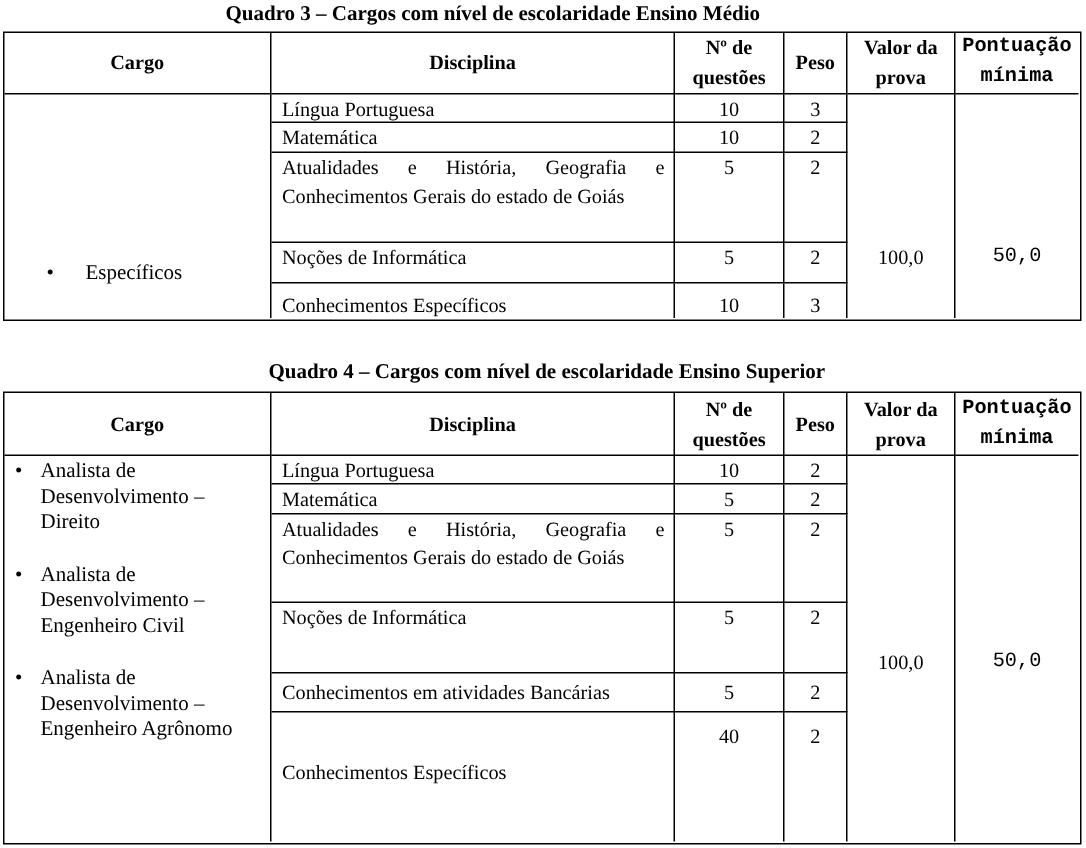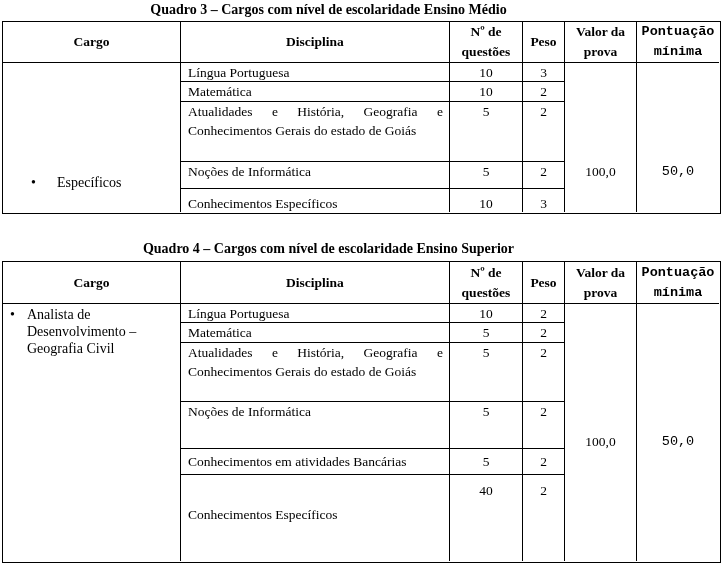--- a/index.html
+++ b/index.html
@@ -70,21 +70,21 @@
   <div class="cell num" style="left:520px; top:140px; width:42px; height:27px; line-height:20px;"><span>2</span></div>
 
   <div class="cell disc noB" style="left:178px; top:167px; width:269px; height:23px; padding-top:5px;"><span>Conhecimentos Específicos</span></div>
   <div class="cell num noB" style="left:447px; top:167px; width:73px; height:23px; padding-top:5px;"><span>10</span></div>
   <div class="cell num noB" style="left:520px; top:167px; width:42px; height:23px; padding-top:5px;"><span>3</span></div>
 
   <div class="cell num noB" style="left:562px; top:41px; width:72px; height:149px; padding-top:99px;"><span>100,0</span></div>
   <div class="cell num noB noR" style="left:634px; top:41px; width:82px; height:149px; padding-top:99px;"><span>50,0</span></div>
 </div>
 
-<div class="caption" style="top:241px;">Quadro 4 – Cargos com nível de escolaridade Ensino Superior</div>
+<div class="caption" style="top:241px;padding-left:36px;">Quadro 4 – Cargos com nível de escolaridade Ensino Superior</div>
 
 <div class="tbl" style="left:2px; top:261px; width:719px; height:302px;">
 
   <div class="cell hdr" style="left:0; top:0; width:178px; height:42px;">
     <span>Cargo</span>
   </div>
   <div class="cell hdr" style="left:178px; top:0; width:269px; height:42px;">
     <span>Disciplina</span>
   </div>
   <div class="cell hdr" style="left:447px; top:0; width:73px; height:42px; flex-direction:column;">
@@ -98,21 +98,23 @@
     <span>Valor da</span>
     <span>prova</span>
   </div>
   <div class="cell hdr noR" style="left:634px; top:0; width:82px; height:42px; flex-direction:column;">
     <span>Pontuação</span>
     <span>mínima</span>
   </div>
 
   <div class="cell noB" style="left:0; top:42px; width:178px; height:257px; padding-top:2px;">
     <ul class="bullet-list">
-      <li style="width:130px;">Analista de Desenvolvimento – Geografia Civil</li>
+      <li style="width:130px;">Analista de Desenvolvimento – Direito</li>
+      <li style="width:130px;">Analista de Desenvolvimento – Engenheiro Civil</li>
+      <li style="width:150px; margin-bottom:0;">Analista de Desenvolvimento – Engenheiro Agrônomo</li>
     </ul>
   </div>
 
   <div class="cell disc" style="left:178px; top:42px; width:269px; height:19px;"><span>Língua Portuguesa</span></div>
   <div class="cell num" style="left:447px; top:42px; width:73px; height:19px;"><span>10</span></div>
   <div class="cell num" style="left:520px; top:42px; width:42px; height:19px;"><span>2</span></div>
 
   <div class="cell disc" style="left:178px; top:61px; width:269px; height:20px;"><span>Matemática</span></div>
   <div class="cell num" style="left:447px; top:61px; width:73px; height:20px;"><span>5</span></div>
   <div class="cell num" style="left:520px; top:61px; width:42px; height:20px;"><span>2</span></div>

